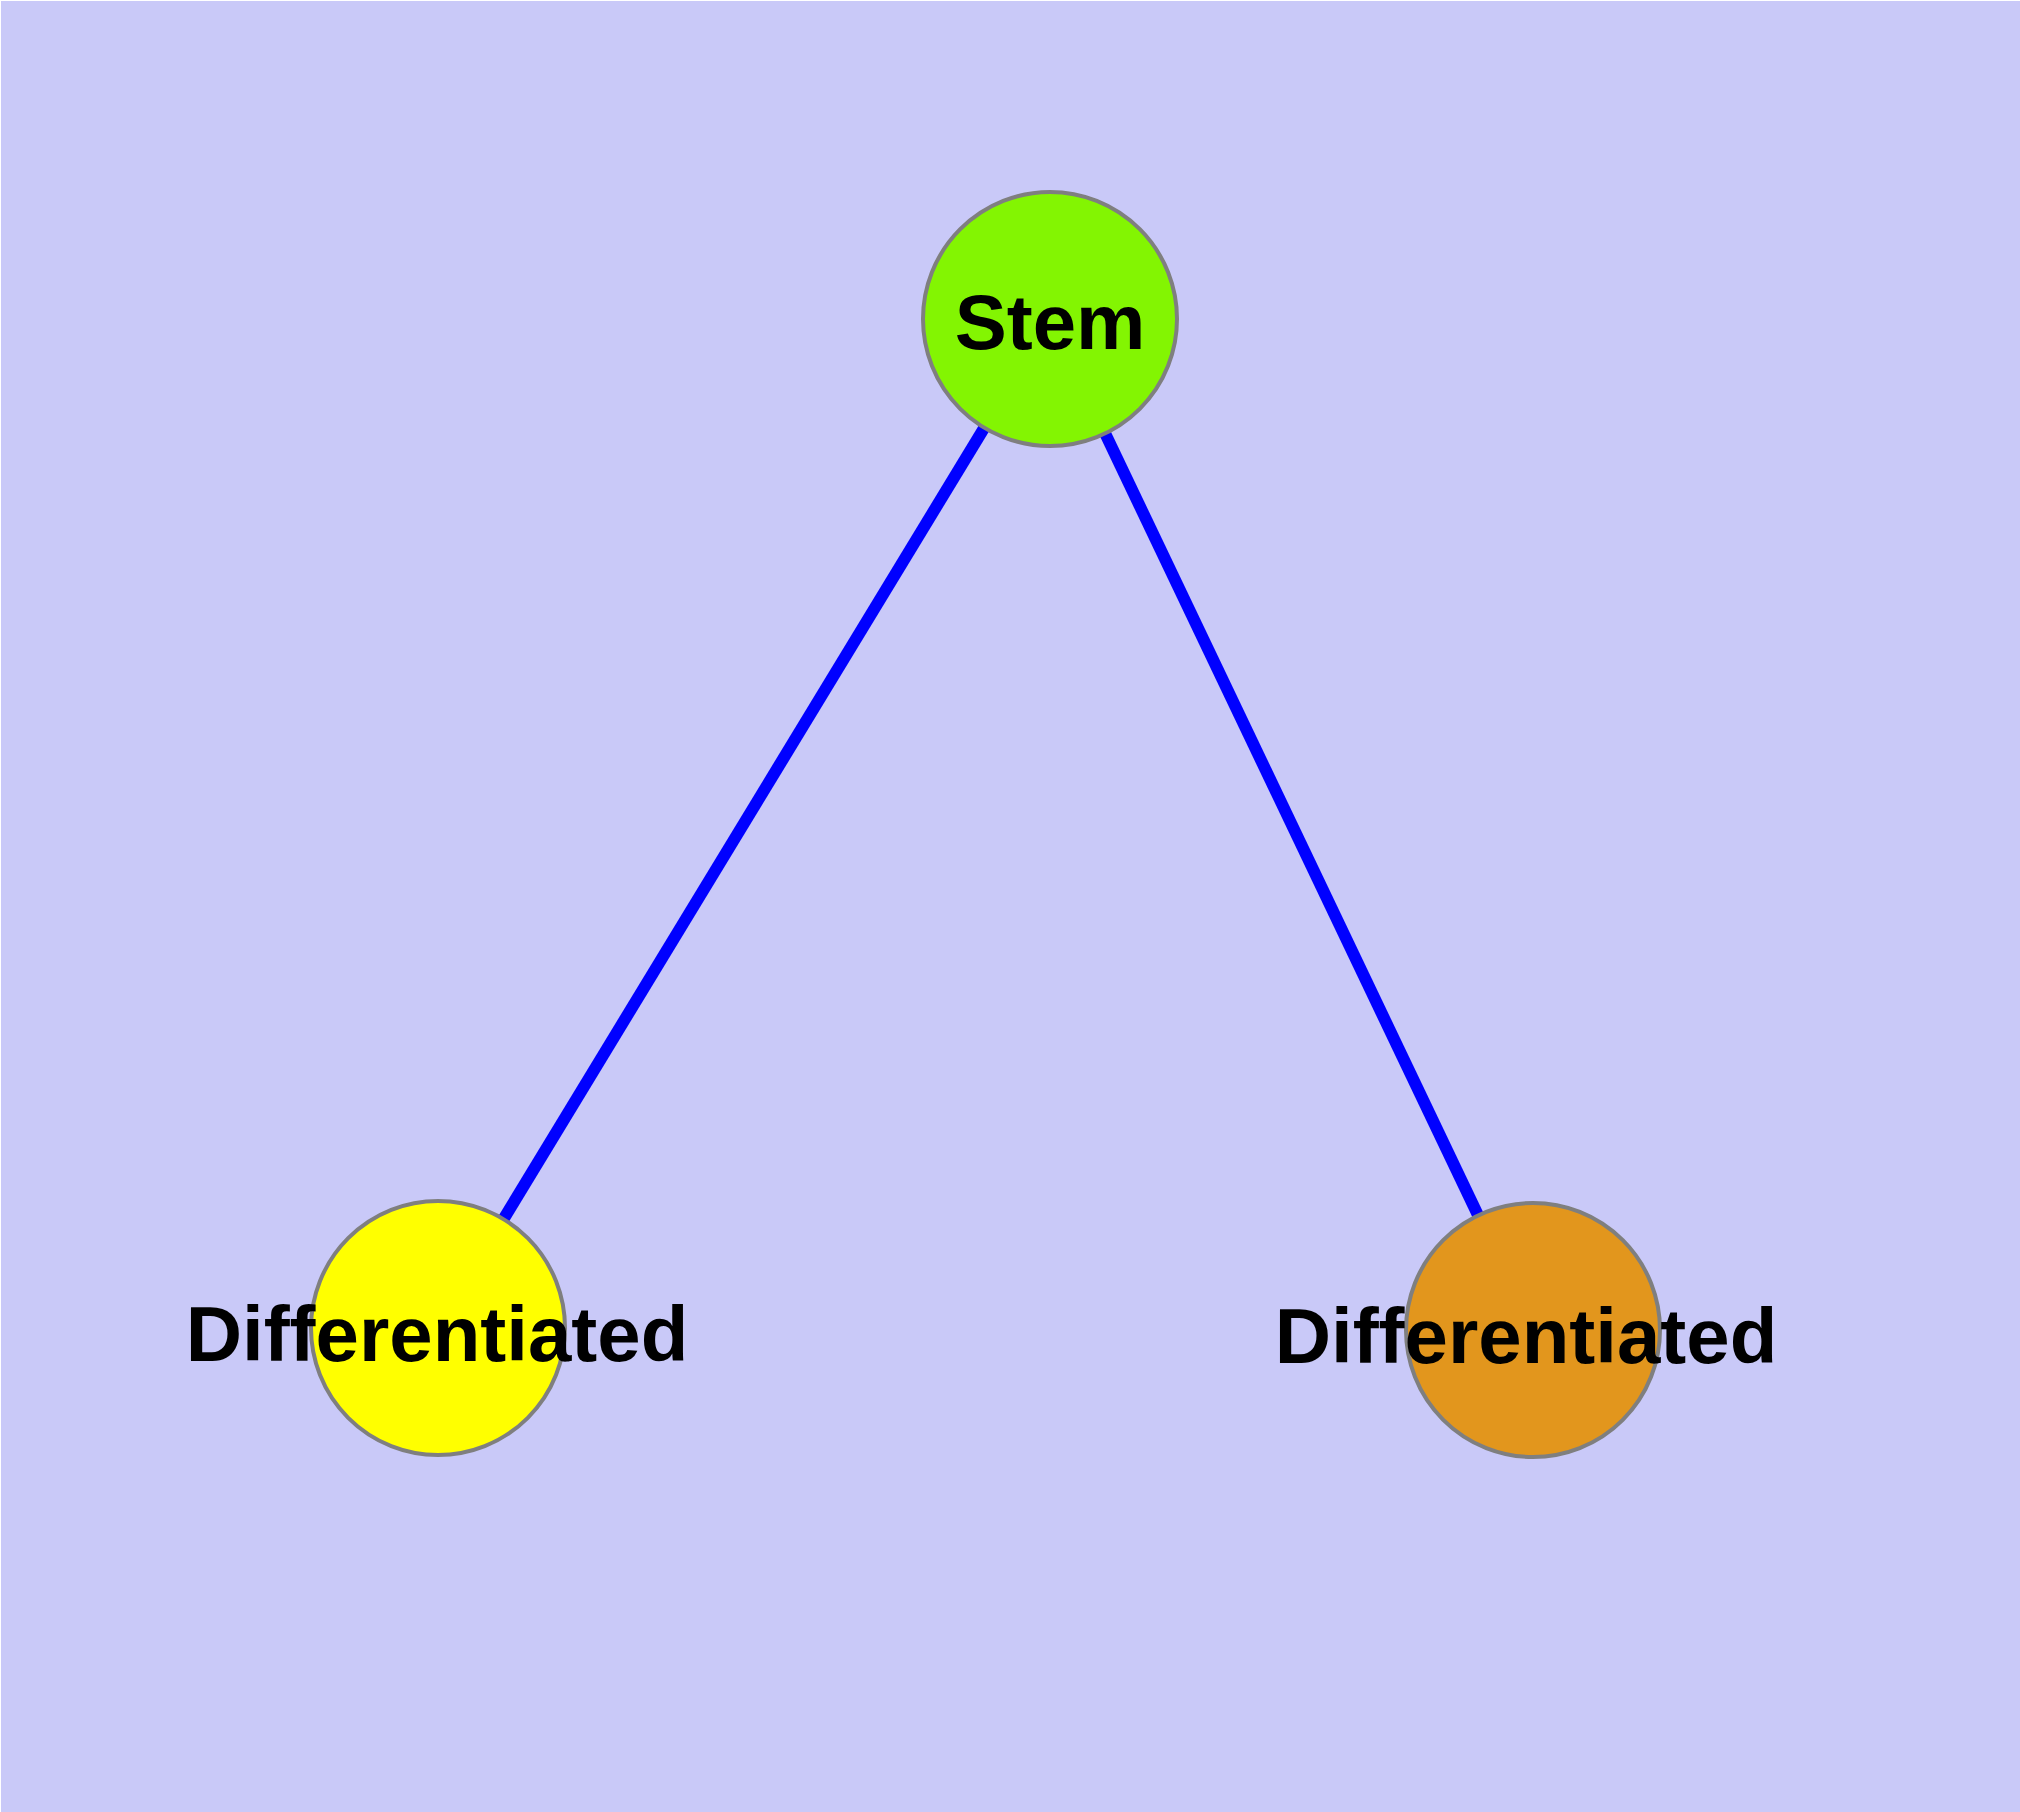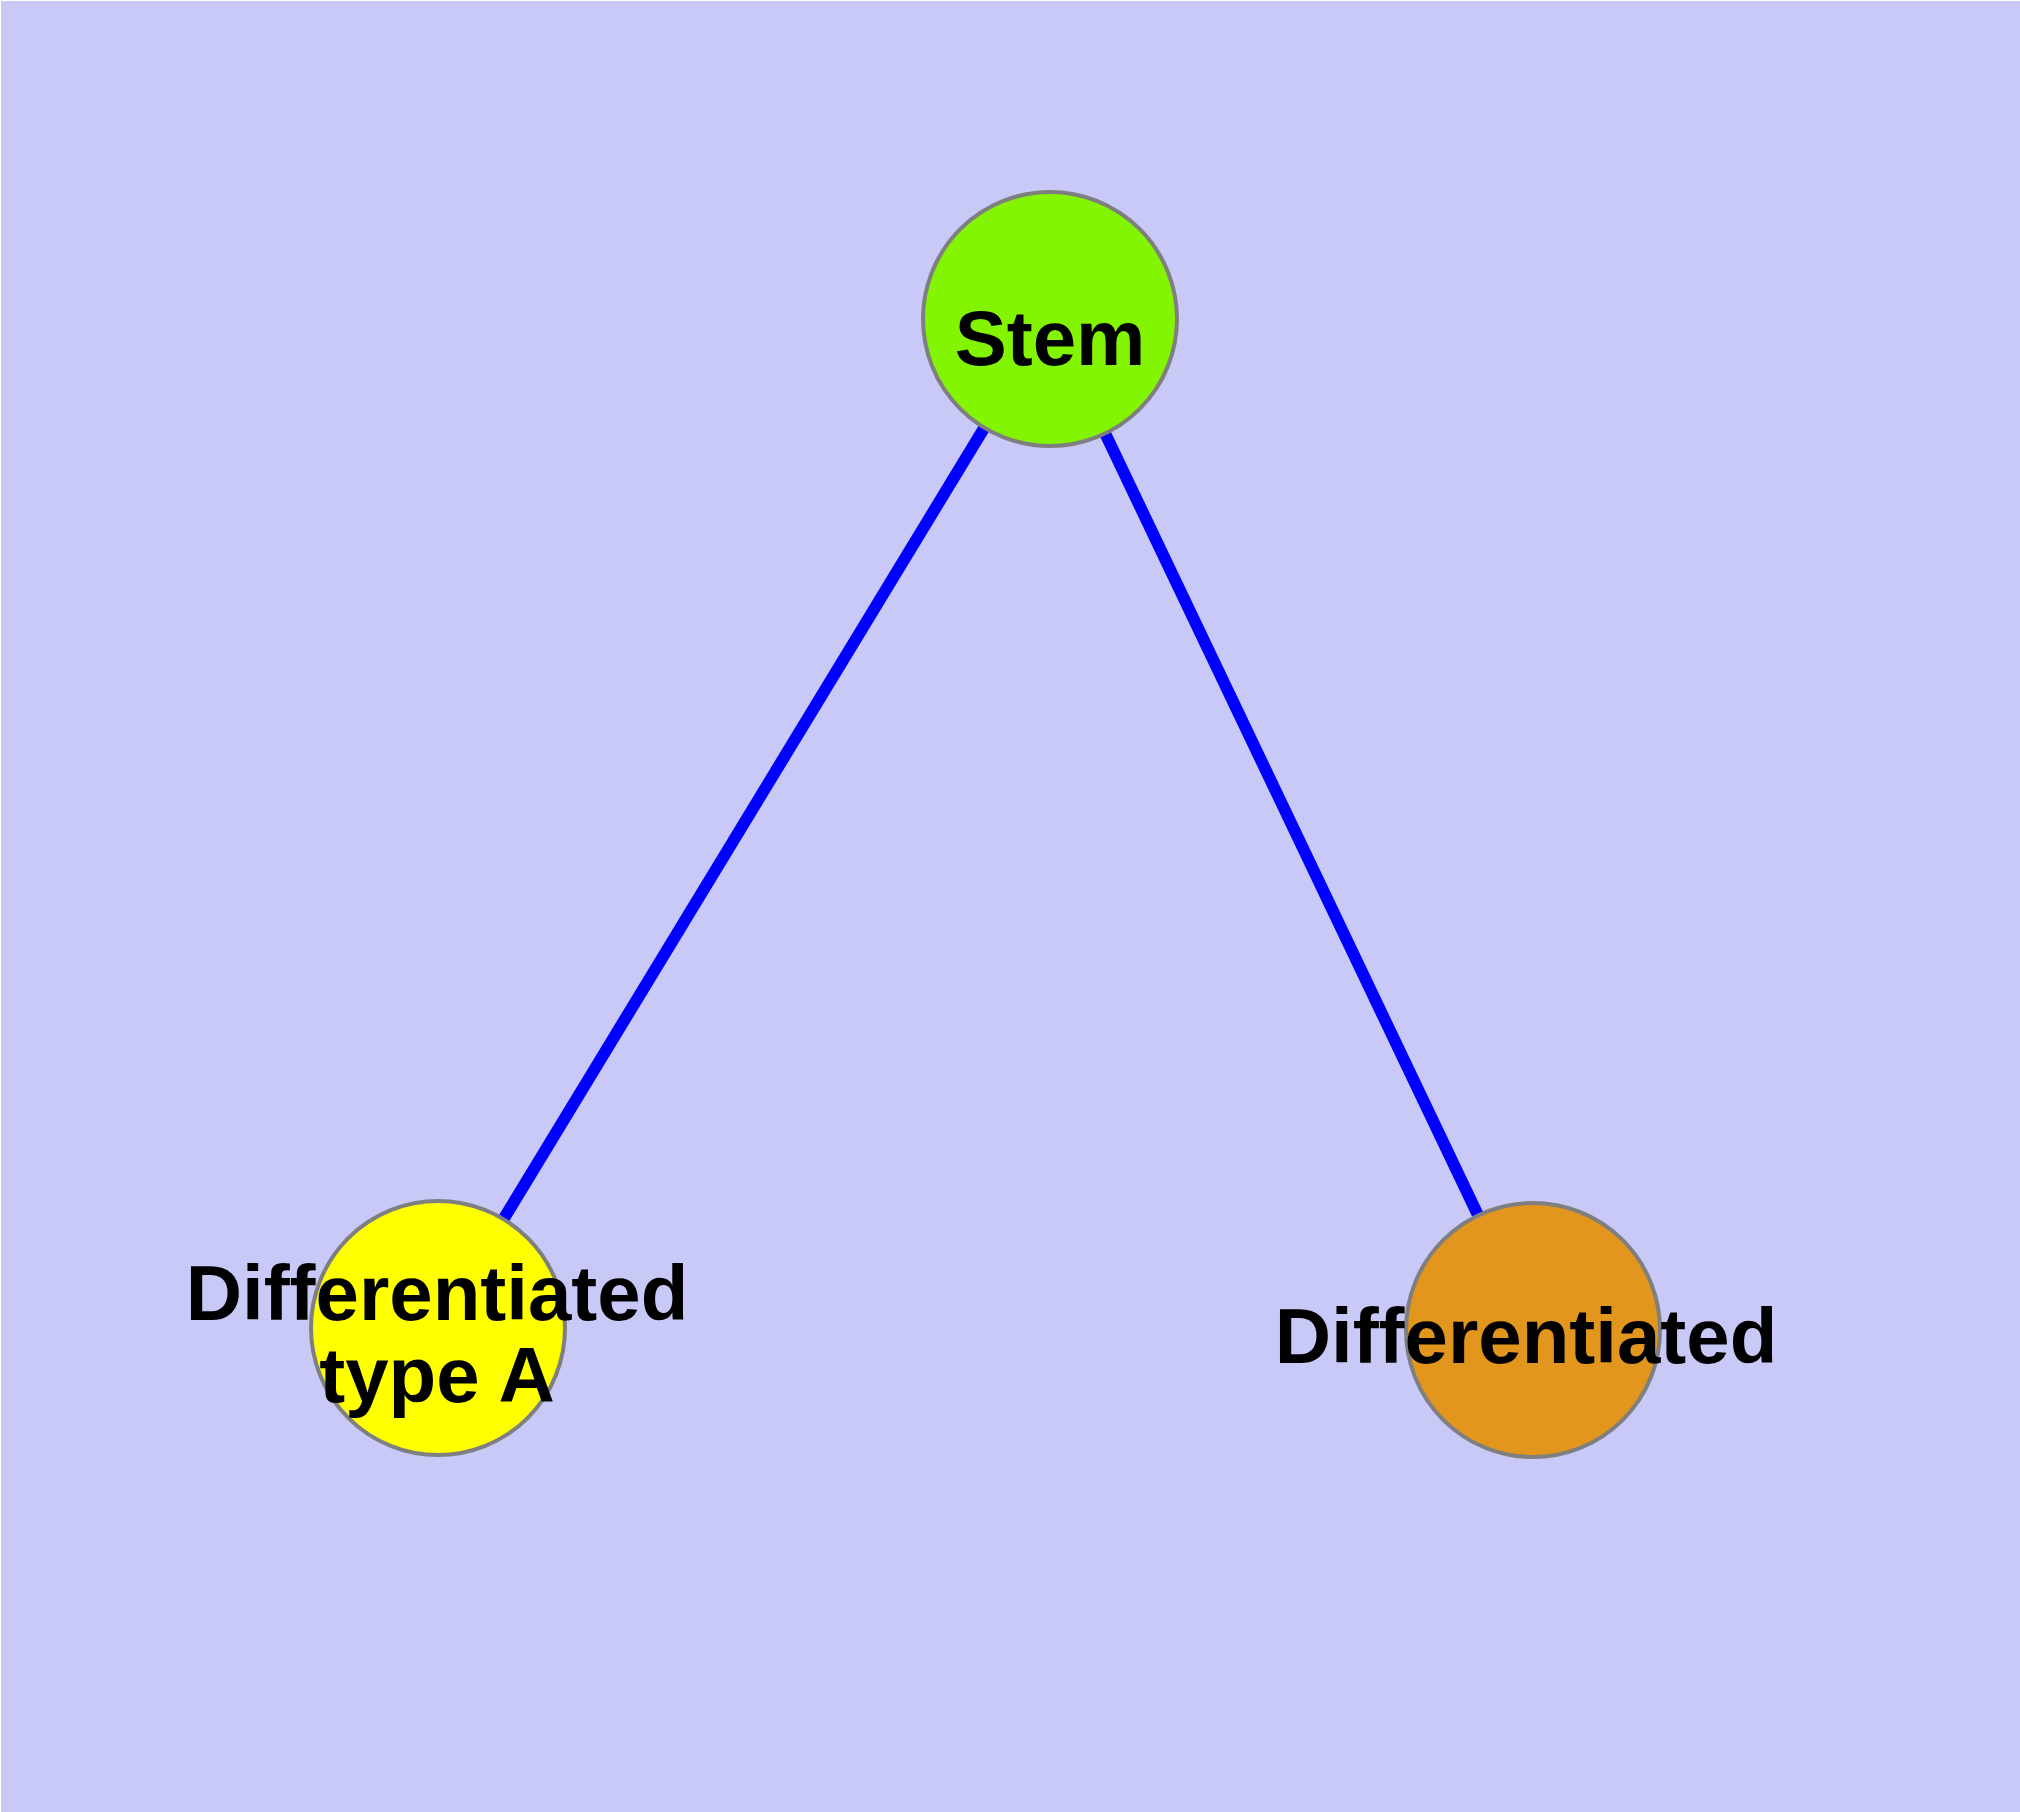--- a/index.html
+++ b/index.html
@@ -45,21 +45,21 @@
   .node-label {
     position: absolute;
     transform: translate(-50%, -50%);
     text-align: center;
     font-weight: bold;
     font-size: 78px;
     line-height: 82px;
     color: #000000;
     white-space: nowrap;
   }
-  .node-label.stem   { left: 1049px; top: 321px; margin-top: 16px; }
+  .node-label.stem   { left: 1049px; top: 321px; }
   .node-label.type-a { left: 436px;  top: 1333px; }
   .node-label.type-b { left: 1525px; top: 1335px; }
 </style>
 </head>
 <body>
 
 <div class="canvas">
 
   <svg class="edges" viewBox="0 0 2384 2138">
     <line class="edge" x1="1238" y1="375" x2="515" y2="1565" style="stroke: rgb(0, 0, 255);"></line>
@@ -67,21 +67,20 @@
   </svg>
 
   <div class="node-circle stem" style="background-color: rgb(131, 245, 2);"></div>
   <div class="node-circle type-a" style="background-color: rgb(255, 255, 0);"></div>
   <div class="node-circle type-b" style="background-color: rgb(226, 150, 29);"></div>
 
   <div class="node-label stem">Stem</div>
 
   <div class="node-label type-a">
     <div>Differentiated</div>
-    <div>type A</div>
   </div>
 
   <div class="node-label type-b">
     <div>Differentiated</div>
   </div>
 
 </div>
 
 
 </body></html>

